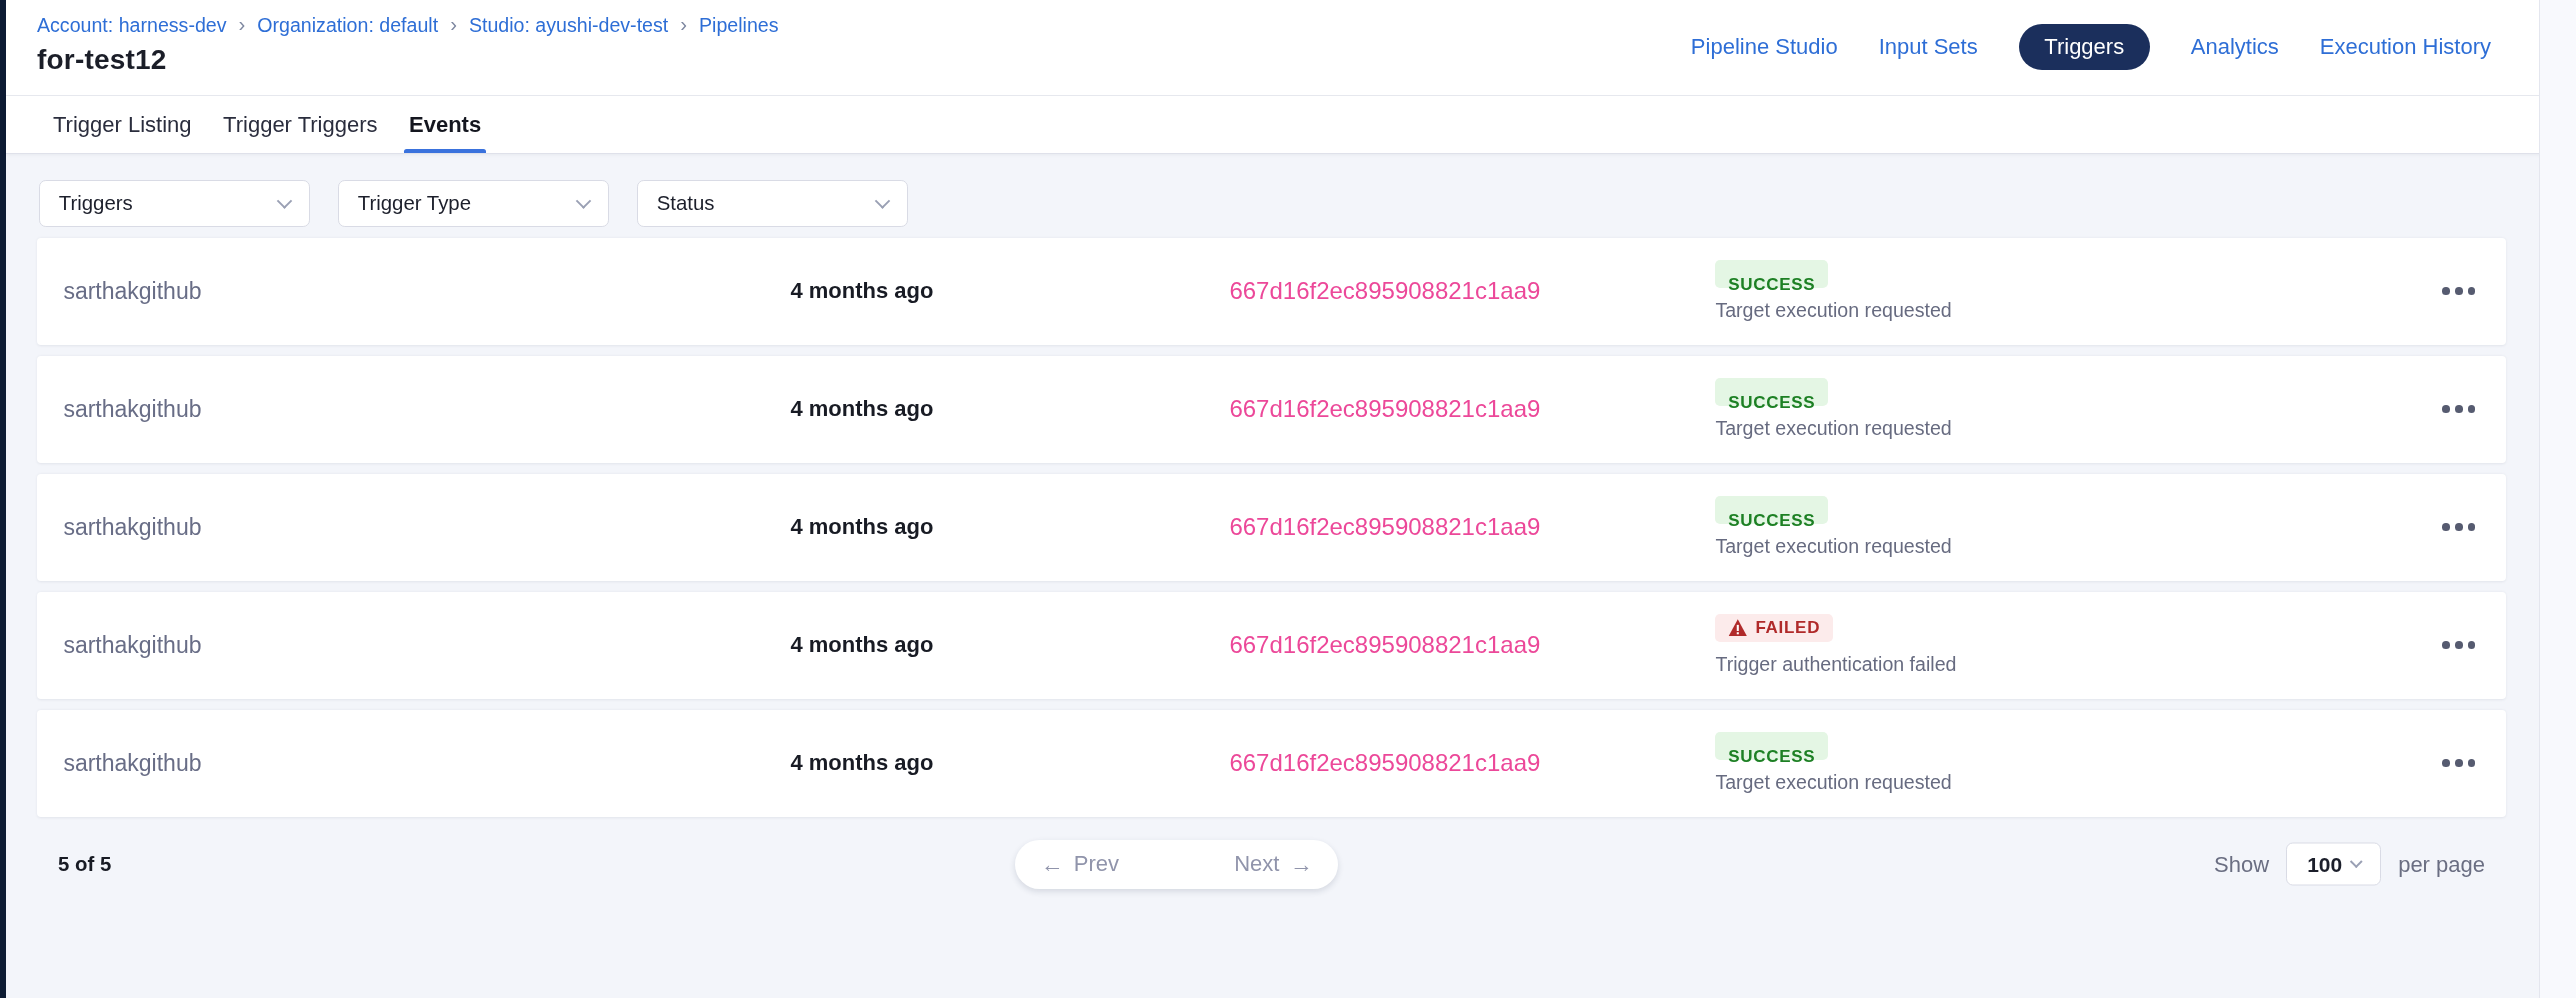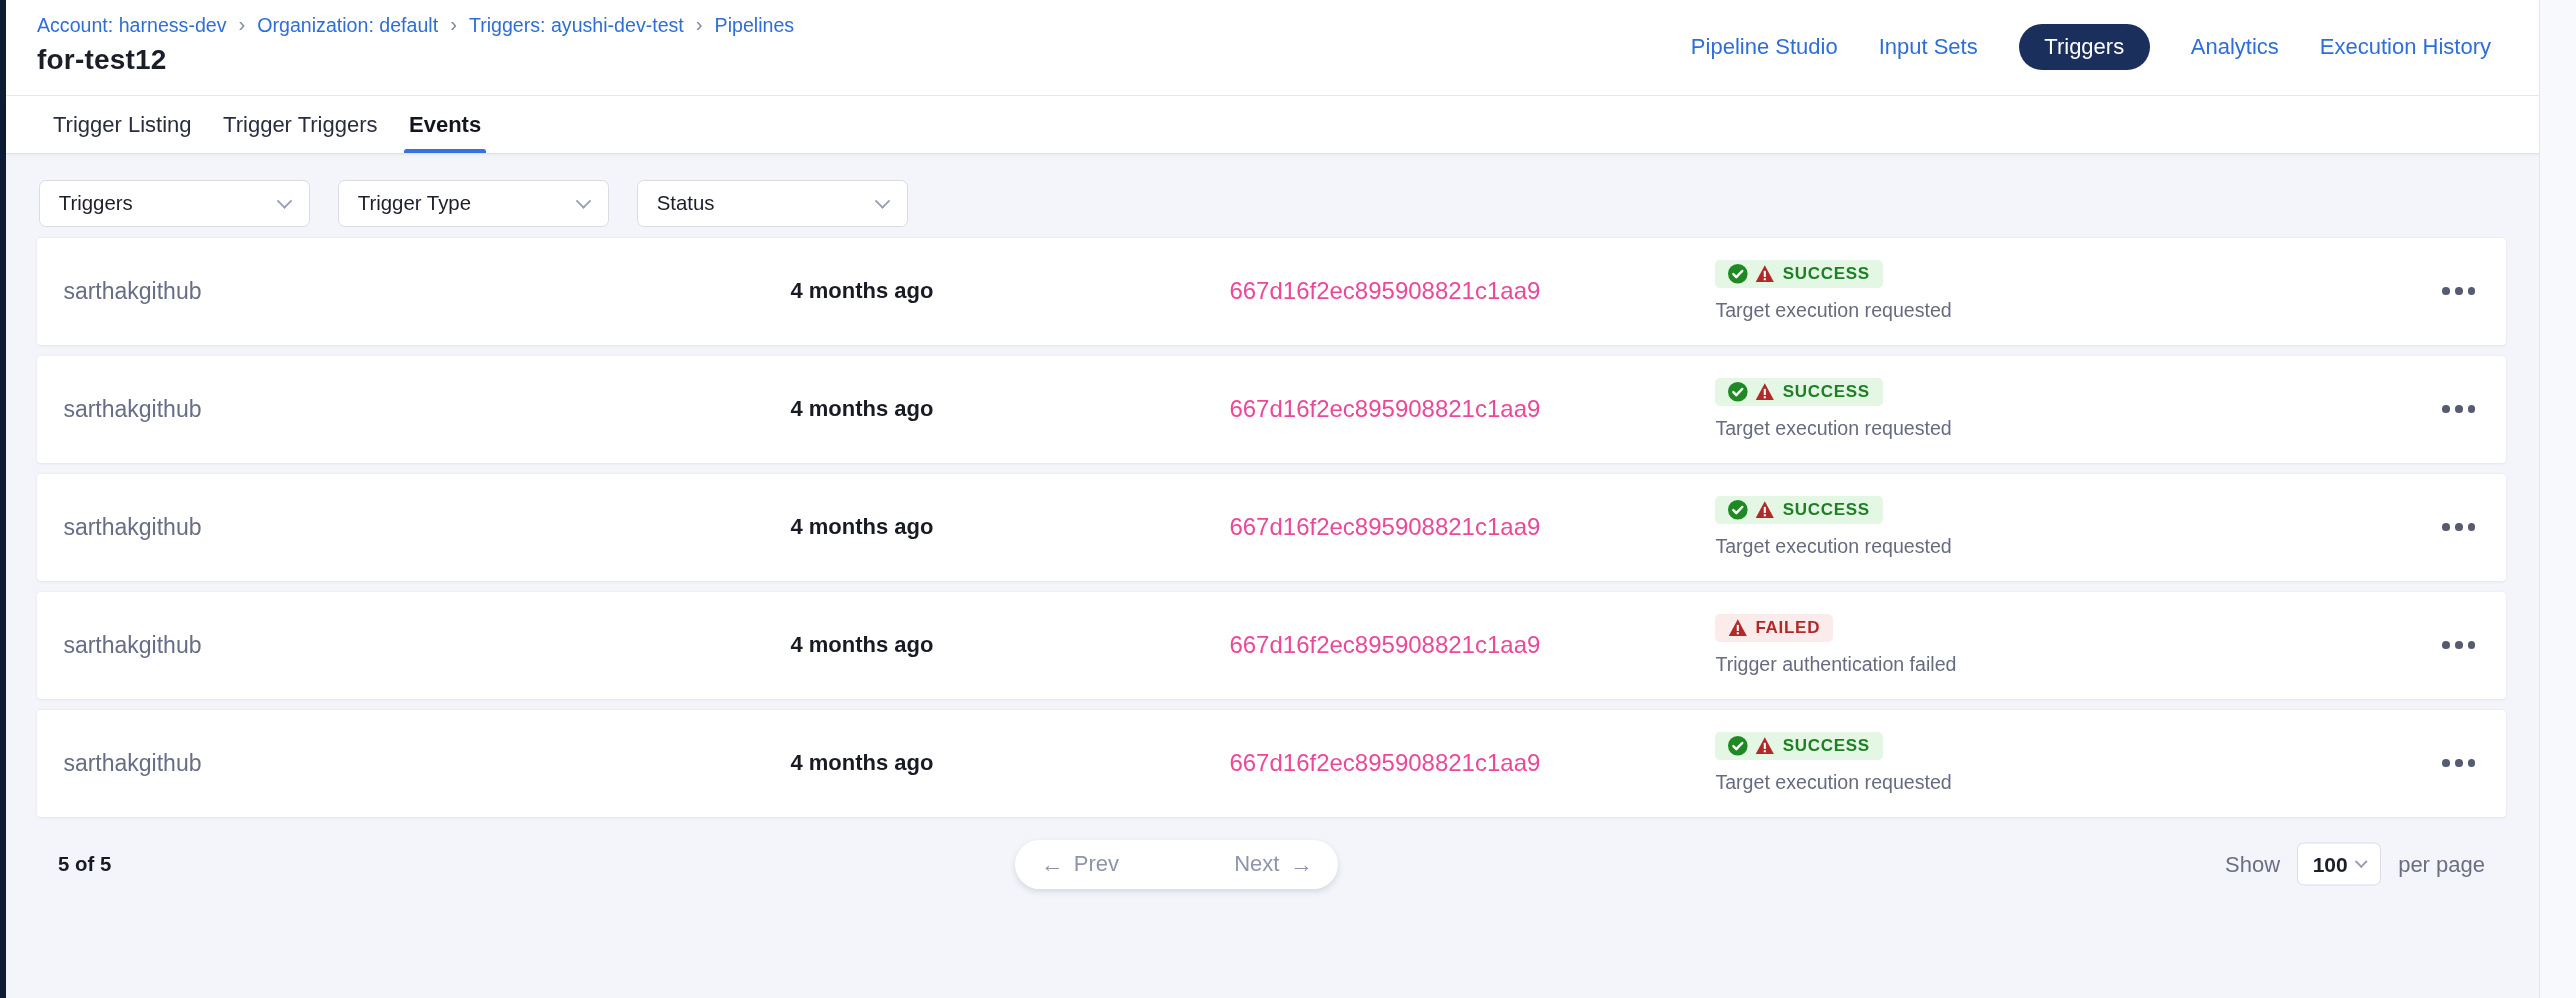--- a/index.html
+++ b/index.html
@@ -71,21 +71,21 @@
     box-shadow:0 0.9px 2.6px rgba(30,40,70,0.08); margin-bottom:11px;
     display:flex; align-items:center; padding:0 25.6px 0 26.4px; }
   .cell-trigger { width:727px; font-size:23px; color:#686d86; }
   .cell-time    { width:439px; font-size:22px; font-weight:700; color:#181b24; }
   .cell-id      { width:486px; font-size:24px; color:#ec4899; }
   .cell-status  { flex:1 1 auto; display:flex; flex-direction:column; align-items:flex-start; }
   .badge { display:inline-flex; align-items:center; gap:7.7px; height:28px; padding:0 12.8px;
     border-radius:5.1px; font-size:17px; font-weight:700; letter-spacing:0.7px; }
   .badge .icon { width:19.6px; height:19.6px; display:block; }
   .icon-warn { display:none; }
-  .status-success .badge { background:#e4f6e4; color:#1d8024; }
+  .status-success .badge { background:#e4f6e4; color:#1d8024;flex-direction:column; }
   .status-failed  .badge { background:#fcebeb; color:#b02a2a; }
   .status-failed .icon-warn  { display:block; }
   .status-msg { margin-top:11px; font-size:19.6px; color:#676b80; }
   .cell-menu { width:60px; display:flex; justify-content:flex-end; }
   .menu-btn { background:none; border:none; display:flex; gap:5.1px; padding:8.5px 5.1px; cursor:pointer; }
   .menu-btn .dot { width:7.7px; height:7.7px; border-radius:50%; background:#565b70; }
 
   
   .footer { position:relative; width:2469px; height:49px; margin-top:23px; }
   .row-count { position:absolute; left:21px; top:50%; transform:translateY(-50%);
@@ -93,21 +93,21 @@
   .pager { position:absolute; left:978px; top:0; height:49px; display:flex; align-items:stretch;
     background:#ffffff; border-radius:25px; overflow:hidden;
     box-shadow:0 2.6px 6.8px rgba(30,40,70,0.14); }
   .pager button { border:none; background:none; font-family:inherit; font-size:22px; cursor:pointer; }
   .pager-prev, .pager-next { color:#9094ab; display:flex; align-items:center; gap:10.2px; padding:0 25.6px; }
   .pager-page { width:64px; background:#4a90e2; color:#ffffff; font-weight:500; }
   .pager .arrow { font-size:23px; }
   .page-size { position:absolute; right:21px; top:50%; transform:translateY(-50%);
     display:flex; align-items:center; gap:17px; }
   .ps-label { font-size:22px; color:#6a6e82; }
-  .size-select { width:84px; height:43px; border:1.7px solid #d9dbe5; border-radius:6.8px; background:#ffffff;
+  .size-select { width:95px; height:43px; border:1.7px solid #d9dbe5; border-radius:6.8px; background:#ffffff;
     display:flex; align-items:center; justify-content:center; gap:9.4px; cursor:pointer; }
   .size-value { font-size:21px; font-weight:600; color:#1c1f2b; }
 </style>
 </head>
 <body>
 
 <div class="page">
   <div class="left-strip"></div>
 
   <div class="main">
@@ -119,21 +119,21 @@
             <a class="crumb">Account: harness-dev</a>
             <span class="sep">›</span>
           </span>
 
           <span class="crumb-wrap">
             <a class="crumb">Organization: default</a>
             <span class="sep">›</span>
           </span>
 
           <span class="crumb-wrap">
-            <a class="crumb">Triggers: ayushi-dev-test</a>
+            <a class="crumb">Studio: ayushi-dev-test</a>
             <span class="sep">›</span>
           </span>
 
           <span class="crumb-wrap">
             <a class="crumb">Pipelines</a>
 
           </span>
         </nav>
       <h1 class="page-title">for-test12</h1>
 

